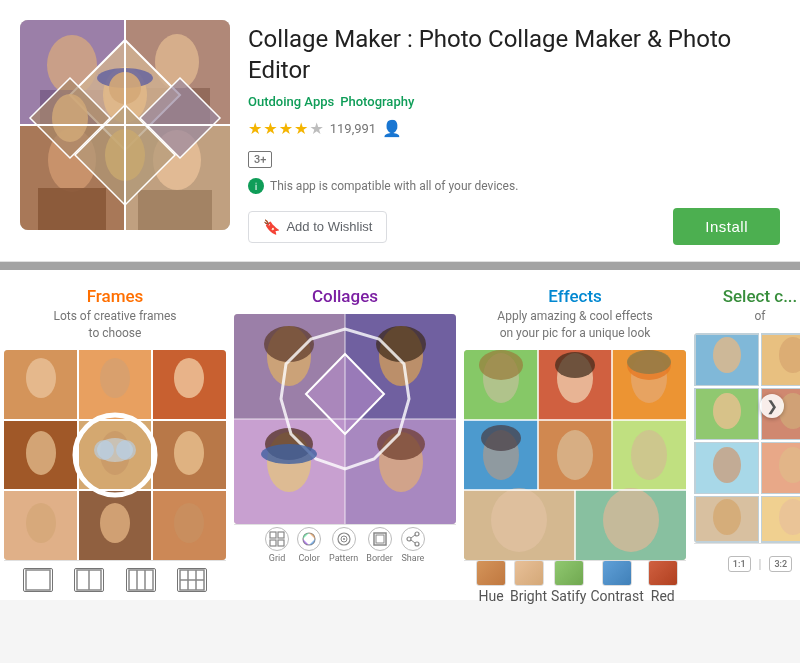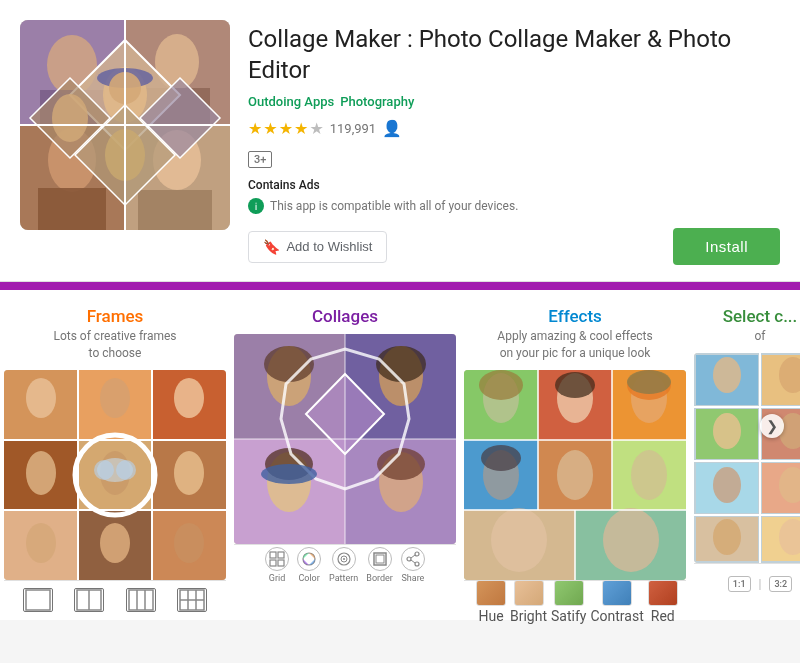--- a/index.html
+++ b/index.html
@@ -5,21 +5,21 @@
     * { box-sizing: border-box; margin: 0; padding: 0; }
     body {
       font-family: 'Roboto', Arial, sans-serif;
       background: #f5f5f5;
       width: 800px;
       min-height: 663px;
       overflow-x: hidden;
     }
 
     .app-page {
-      background: #a21caf;
+      background: #a3a3a3;
       width: 800px;
     }
 
     
     .top-section {
       padding: 20px 20px 16px 20px;
       display: flex;
       gap: 18px;
       background: #fff;
       border-bottom: 1px solid #e0e0e0;
@@ -438,21 +438,20 @@
           <span class="star">★</span>
           <span class="star">★</span>
           <span class="star">★</span>
           <span class="star">★</span>
           <span class="star empty">★</span>
         </div>
         <span class="rating-count">119,991</span>
         <span class="user-icon">👤</span>
       </div>
       <div class="age-badge">3+</div>
-      <div class="contains-ads">Contains Ads</div>
       <div class="compatible-row">
         <div class="compatible-icon">ℹ</div>
         <span class="compatible-text">This app is compatible with all of your devices.</span>
       </div>
       <div class="bottom-actions">
         <button class="wishlist-btn">
           <span class="wishlist-icon">🔖</span>
           <span>Add to Wishlist</span>
         </button>
         <button class="install-btn">Install</button>

